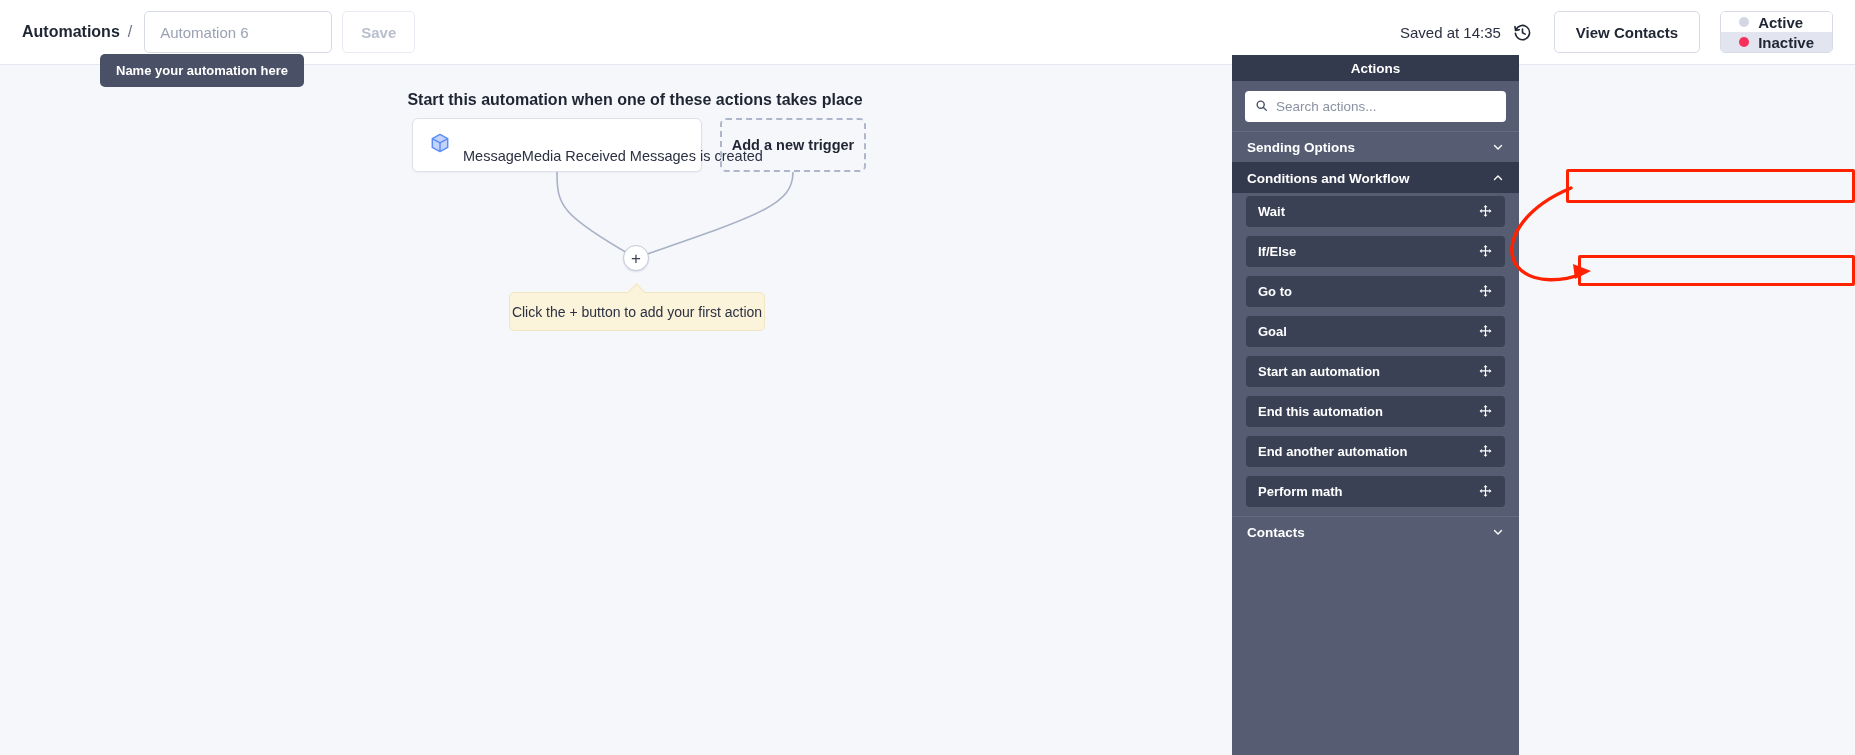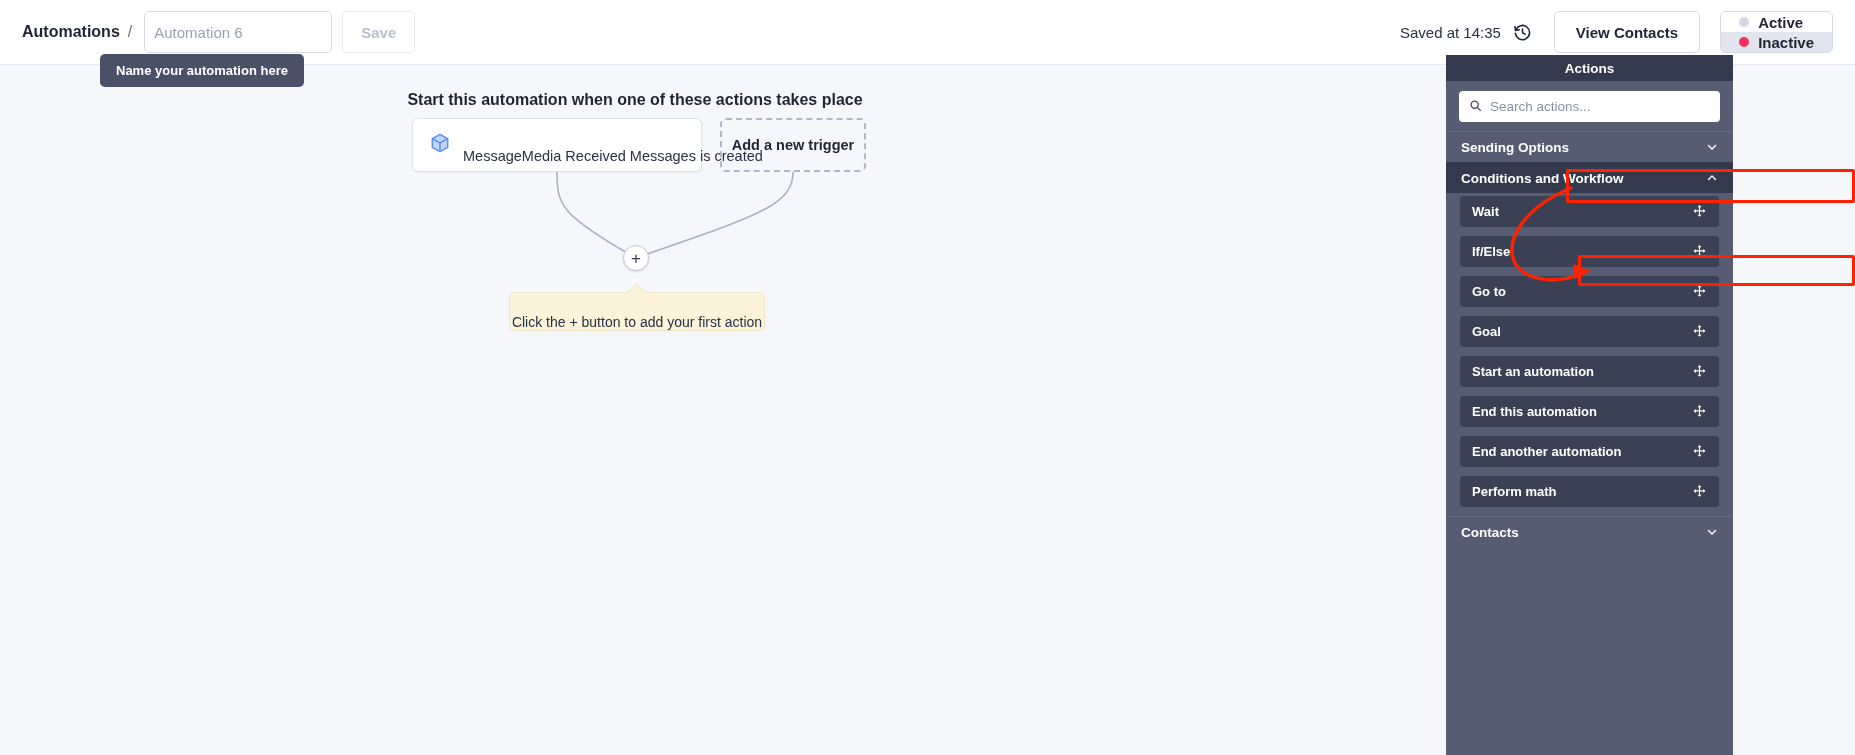--- a/index.html
+++ b/index.html
@@ -2,21 +2,21 @@
 <html><head>
 <meta charset="utf-8">
 <style>
   * { box-sizing: border-box; margin: 0; padding: 0; }
   html, body {
     width: 1855px; height: 755px;
     font-family: "Liberation Sans", sans-serif;
     background: #f5f7fb;
     overflow: hidden;
   }
-  #app { position: relative; width: 1733px; height: 755px; }
+  #app { position: relative; width: 1519px; height: 755px; }
 
   
   .topbar {
     position: absolute; top: 0; left: 0;
     width: 1855px; height: 65px;
     background: #ffffff;
     border-bottom: 1px solid #e3e7ef;
     display: flex; align-items: center;
   }
   .breadcrumb {
@@ -24,21 +24,21 @@
     font-size: 16px; font-weight: bold; color: #1f2533;
     display: flex; align-items: center; gap: 8px;
   }
   .breadcrumb .sep { font-weight: normal; color: #6d7588; }
   .name-input {
     margin-left: 12px;
     width: 188px; height: 42px;
     border: 1px solid #d6dbe6; border-radius: 5px;
     background: #fff;
     font-size: 15px; color: #2b3042;
-    padding: 0 9px;
+    padding: 0 15px;
     font-family: "Liberation Sans", sans-serif;
     outline: none;
   }
   .name-input::placeholder { color: #9aa1b2; }
   .save-btn {
     margin-left: 10px;
     height: 42px; padding: 0 18px;
     border: 1px solid #e8ebf2; border-radius: 5px;
     background: #fff;
     font-size: 15px; font-weight: bold; color: #b9bfcd;
@@ -127,21 +127,21 @@
     background: #fff; border: 1px solid #c2c9d8;
     display: flex; align-items: center; justify-content: center;
     font-size: 17px; color: #3b4256; line-height: 1;
     cursor: pointer;
     box-shadow: 0 1px 2px rgba(30,40,70,.12);
   }
   .hint-tip {
     position: absolute; left: 509px; top: 227px;
     width: 256px; height: 39px;
     background: #fbf3da; border: 1px solid #f1e6c3; border-radius: 5px;
-    display: flex; align-items: flex-end; justify-content: center;
+    display: flex; align-items: center; justify-content: center;
     font-size: 14px; color: #2b3042;
   }
   .hint-tip:before {
     content: ""; position: absolute; top: -7px; left: 50%;
     margin-left: -7px; width: 12px; height: 12px;
     background: #fbf3da; border-left: 1px solid #f1e6c3; border-top: 1px solid #f1e6c3;
     transform: rotate(45deg);
   }
 
   

